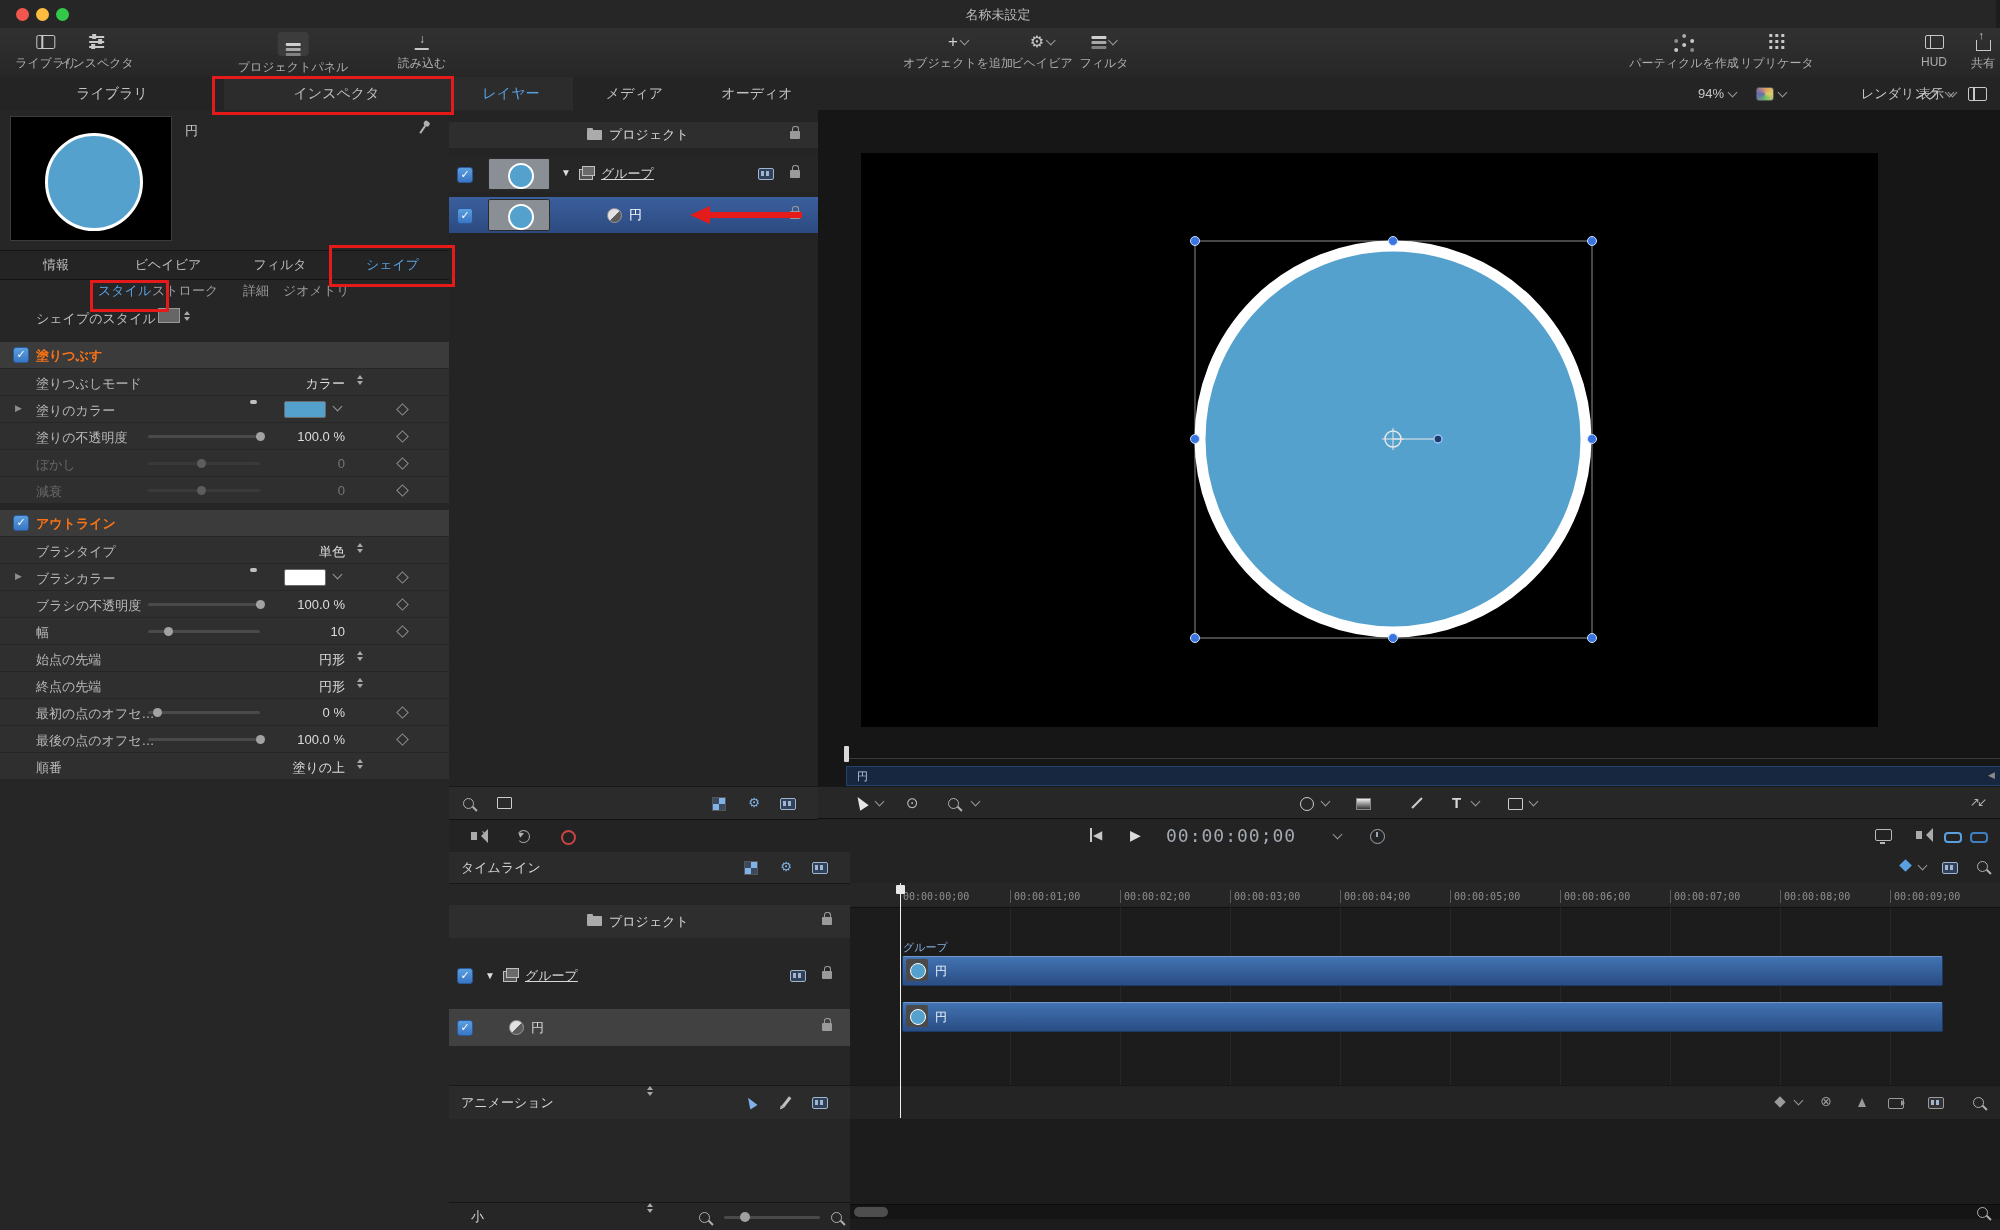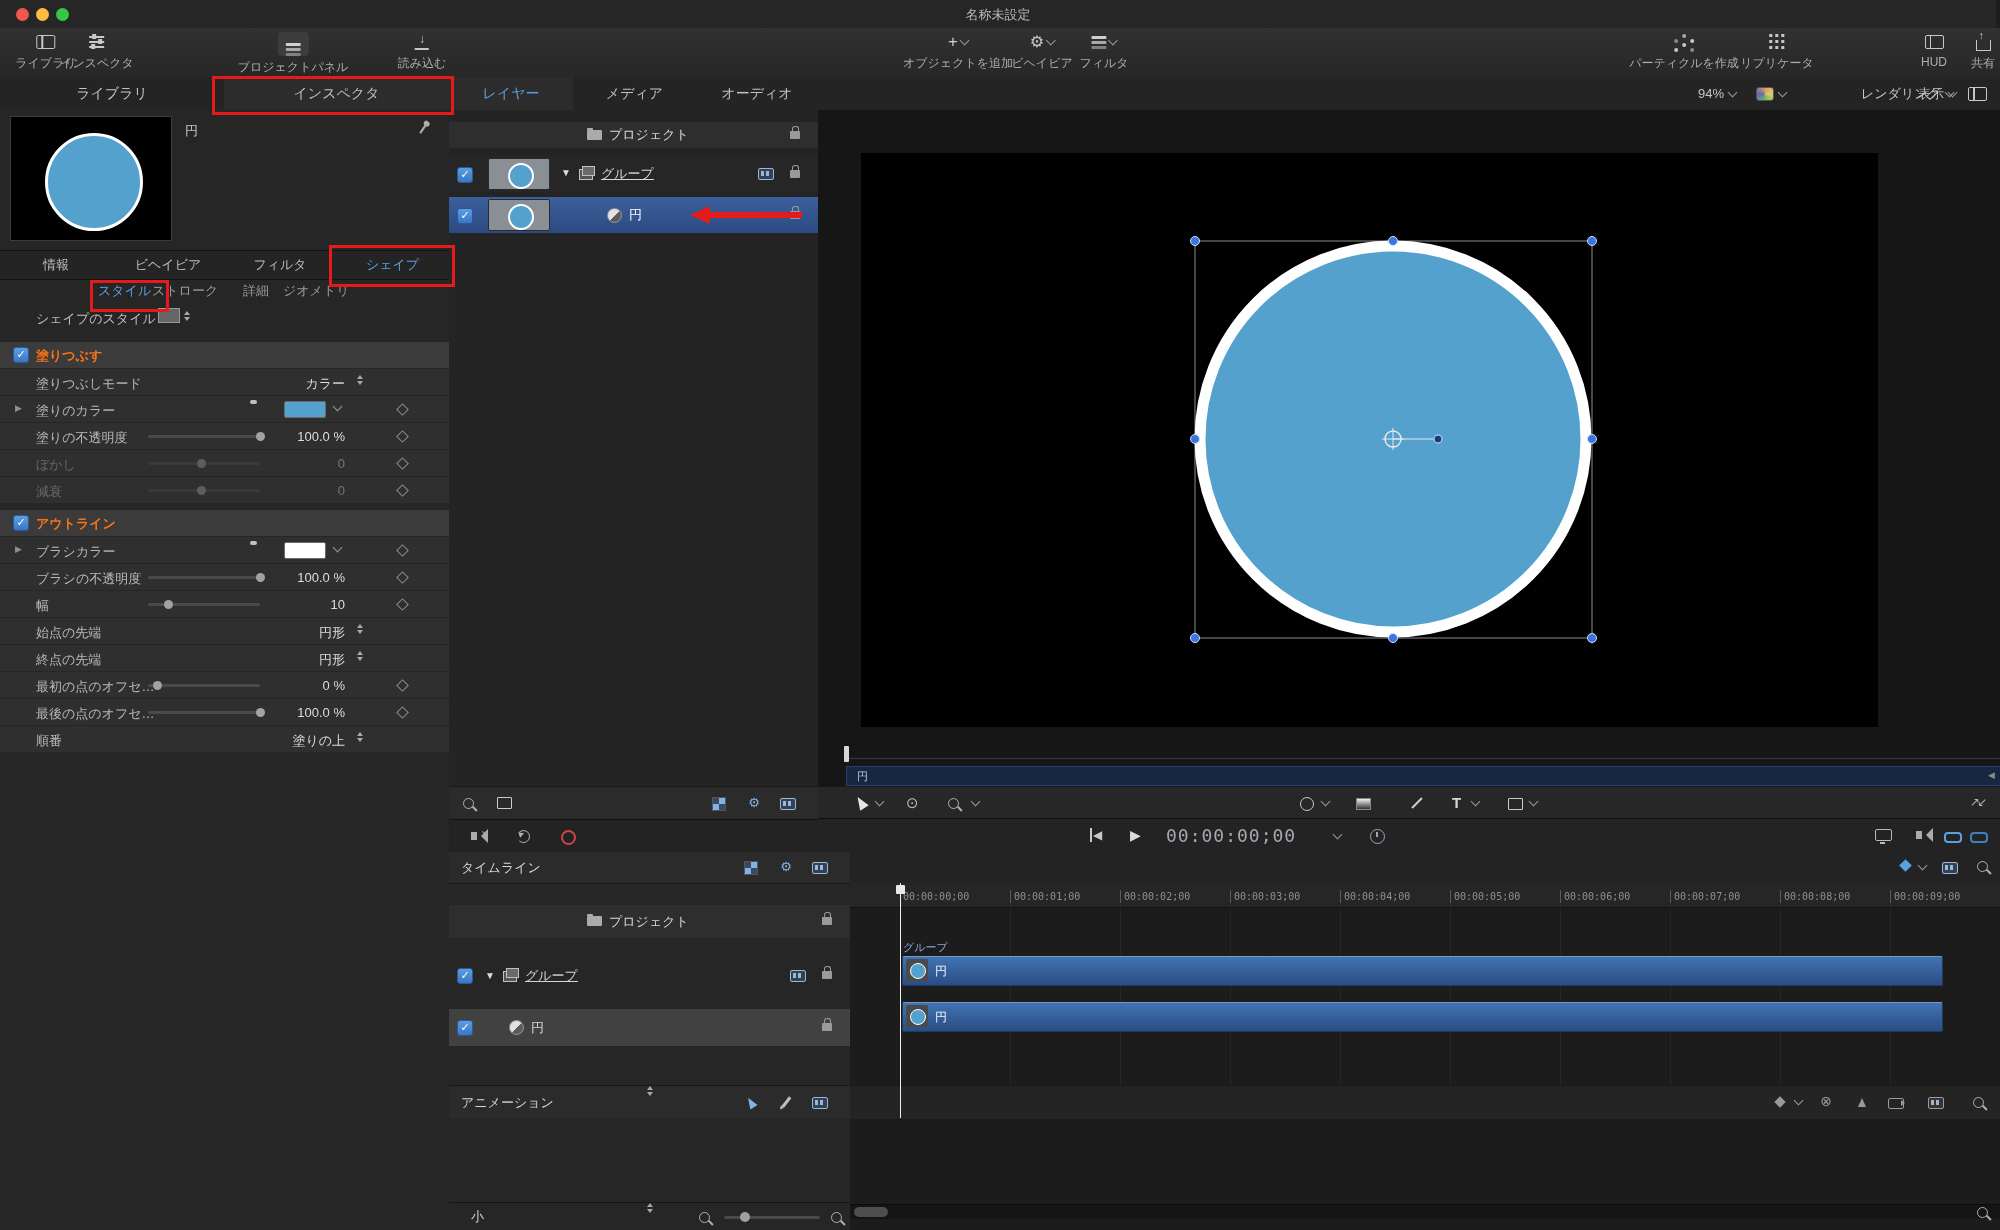--- a/index.html
+++ b/index.html
@@ -310,20 +310,28 @@
           <span class="abs strack">
             <span class="sthumb" style="left:47%"></span>
           </span>
           <span class="abs pval">0</span>
           <span class="abs i-dia"></span>
         </div>
         <div class="prow sec gap">
           <span class="cb on abs" style="left:13px;top:5px">✓</span>
           <span class="abs seclabel" style="left:36px;top:5px">アウトライン</span>
         </div>
+        <div class="prow">
+          <span class="abs plabel" style="left:36px;top:6px">ブラシタイプ</span>
+          <span class="abs pval">単色</span>
+          <span class="abs stepper">
+            <i class="tu"></i>
+            <i class="td"></i>
+          </span>
+        </div>
         <div class="prow"><span class="abs disc">▶</span><span class="abs plabel" style="left:36px;top:6px">ブラシカラー</span><span class="abs i-dropper" style="left:252px;top:8px"></span><span class="abs swatch" style="left:284px;top:5px;background:#ffffff"></span><span class="abs chev" style="left:334px;top:10px"></span><span class="abs i-dia"></span></div>
         <div class="prow">
           <span class="abs plabel" style="left:36px;top:6px">ブラシの不透明度</span>
           <span class="abs strack">
             <span class="sthumb" style="left:100%"></span>
           </span>
           <span class="abs pval">100.0 %</span>
           <span class="abs i-dia"></span>
         </div>
         <div class="prow">

